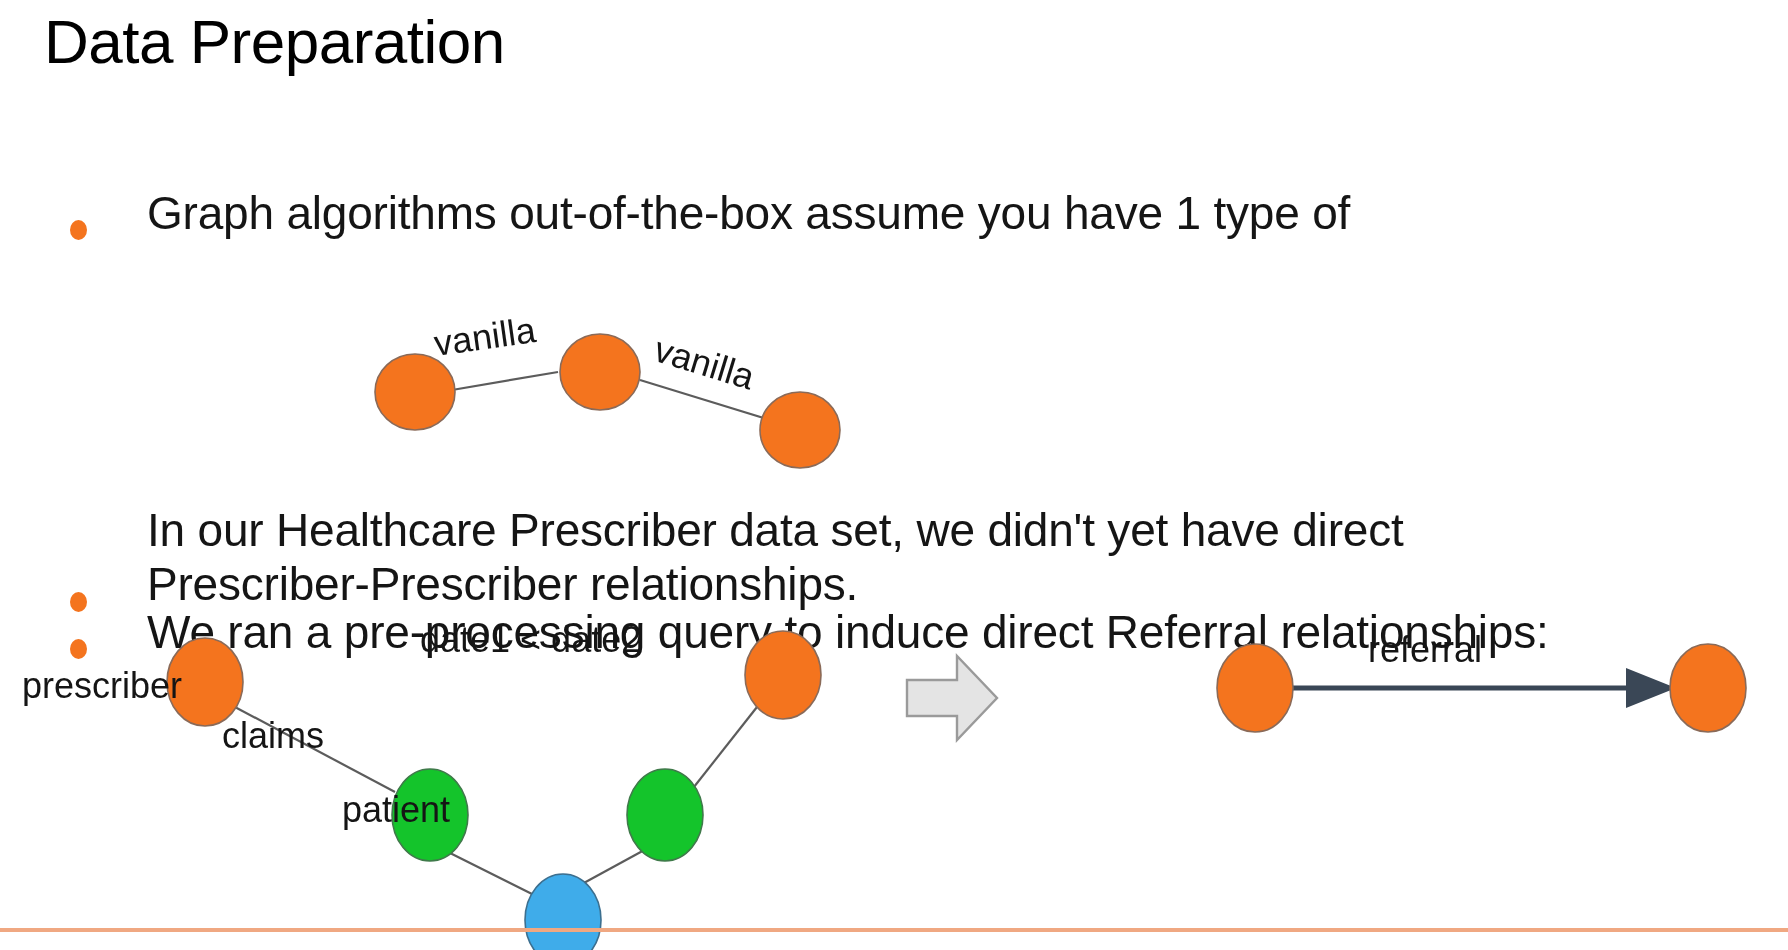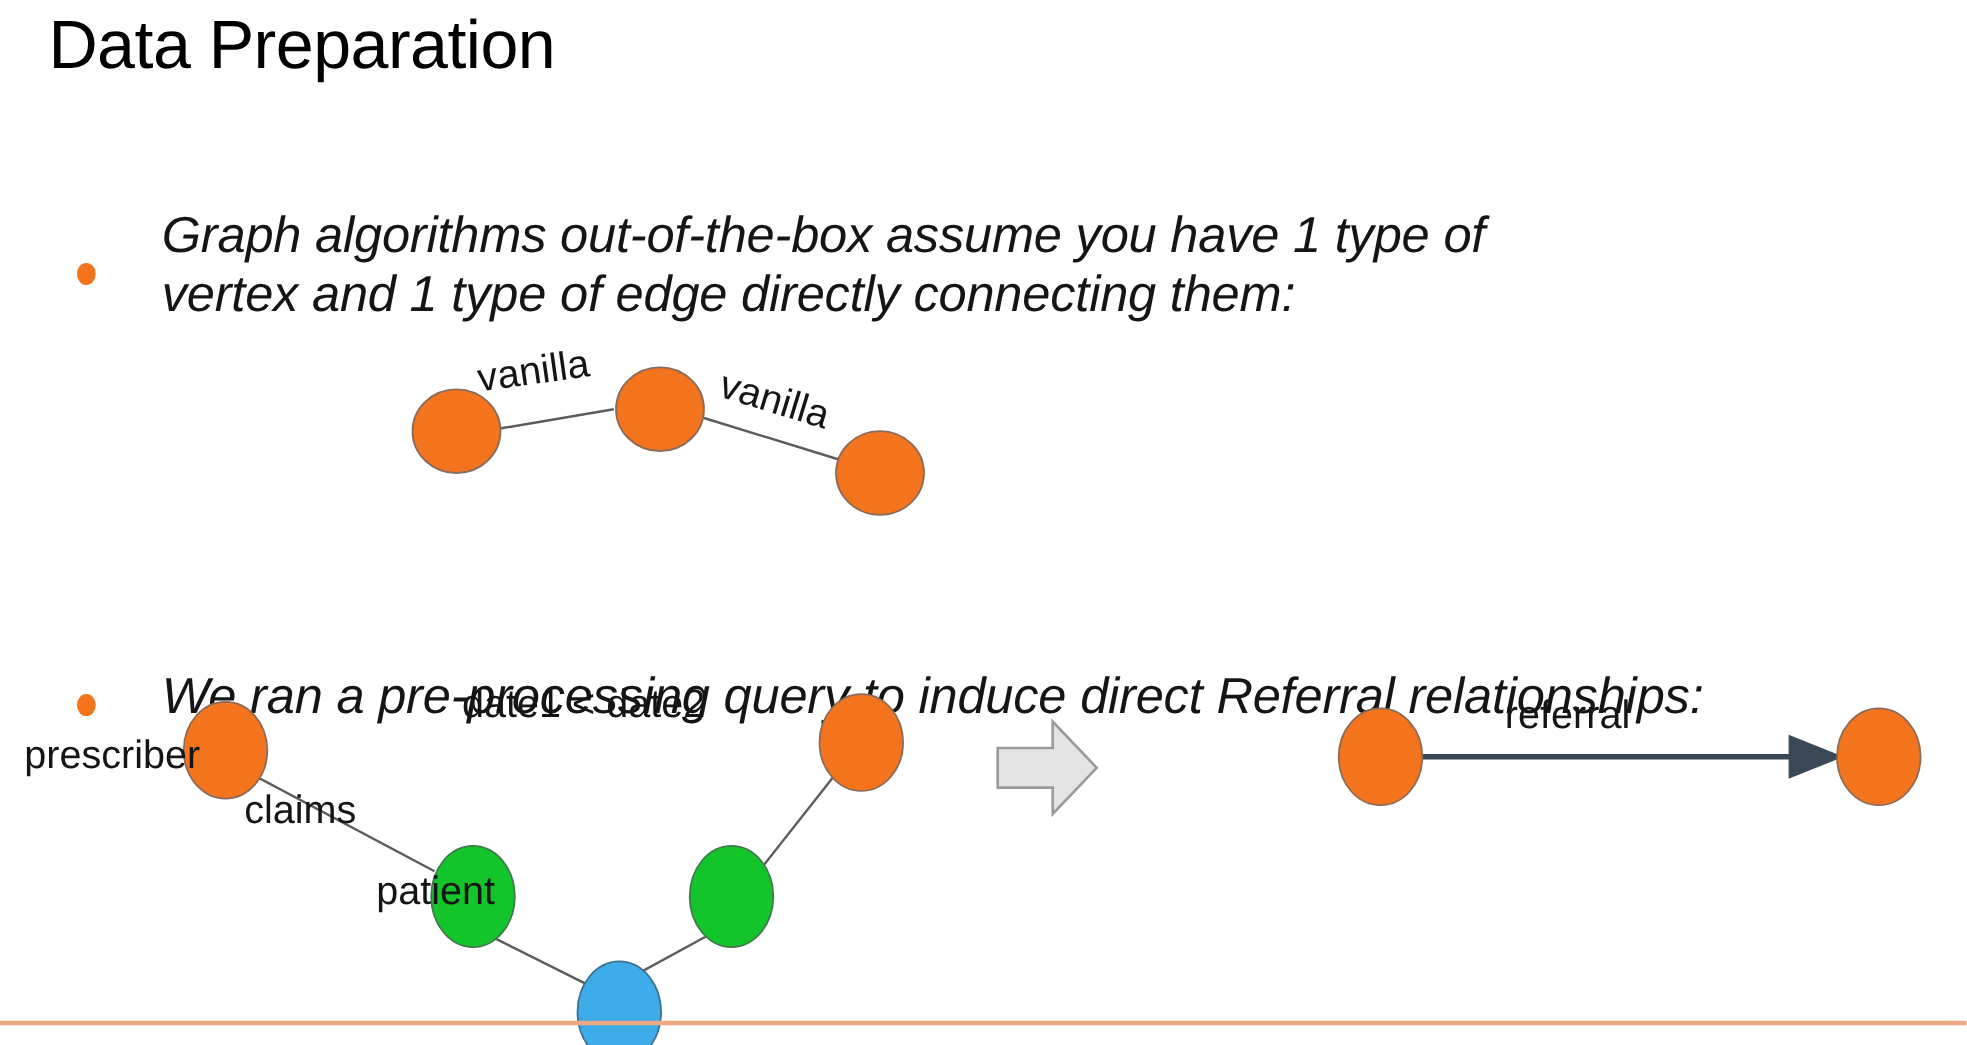--- a/index.html
+++ b/index.html
@@ -29,22 +29,21 @@
     color: #000000;
     letter-spacing: -0.5px;
     line-height: 1.1;
     white-space: nowrap;
   }
 
   
   .bullet-block {
     position: absolute;
     display: flex;
-    align-items: center;
-    font-style: italic;
+    align-items: flex-end;
   }
   .bullet-dot {
     width: 17px;
     height: 20px;
     border-radius: 50%;
     background: #F4741E;
     flex: 0 0 auto;
     margin-top: 18px;
   }
   .bullet-text {
@@ -87,39 +86,45 @@
 <body>
 
 <div id="slide">
 
   <div id="slide-title">Data Preparation</div>
 
   <div class="bullet-block" id="bullet-1">
     <span class="bullet-dot"></span>
     <div class="bullet-text">
       <span class="line">Graph algorithms out-of-the-box assume you have 1 type of</span>
-      <span class="line">vertex and 1 type of edge directly connecting them:</span>
     </div>
   </div>
 
   <div class="diagram" id="diagram-vanilla">
     <svg width="640" height="150" viewBox="0 0 640 150" xmlns="http://www.w3.org/2000/svg">
 
       <line class="edge-thin" x1="152" y1="80" x2="258" y2="62"></line>
       <line class="edge-thin" x1="340" y1="70" x2="470" y2="110"></line>
 
       <ellipse class="node-orange" cx="115" cy="82" rx="40" ry="38"></ellipse>
       <ellipse class="node-orange" cx="300" cy="62" rx="40" ry="38"></ellipse>
       <ellipse class="node-orange" cx="500" cy="120" rx="40" ry="38"></ellipse>
 
       <text class="diagram-label" x="136" y="46" transform="rotate(-8 136 46)">vanilla</text>
       <text class="diagram-label" x="352" y="50" transform="rotate(17 352 50)">vanilla</text>
     </svg>
   </div>
 
+  <div class="bullet-block" id="bullet-2">
+    <span class="bullet-dot"></span>
+    <div class="bullet-text">
+      <span class="line">In our Healthcare Prescriber data set, we didn't yet have direct</span>
+      <span class="line">Prescriber-Prescriber relationships.</span>
+    </div>
+  </div>
 
   <div class="bullet-block" id="bullet-3">
     <span class="bullet-dot"></span>
     <div class="bullet-text">
       <span class="line">We ran a pre-processing query to induce direct Referral relationships:</span>
     </div>
   </div>
 
   <div class="diagram" id="diagram-induce">
     <svg width="1788" height="310" viewBox="0 0 1788 310" xmlns="http://www.w3.org/2000/svg">

